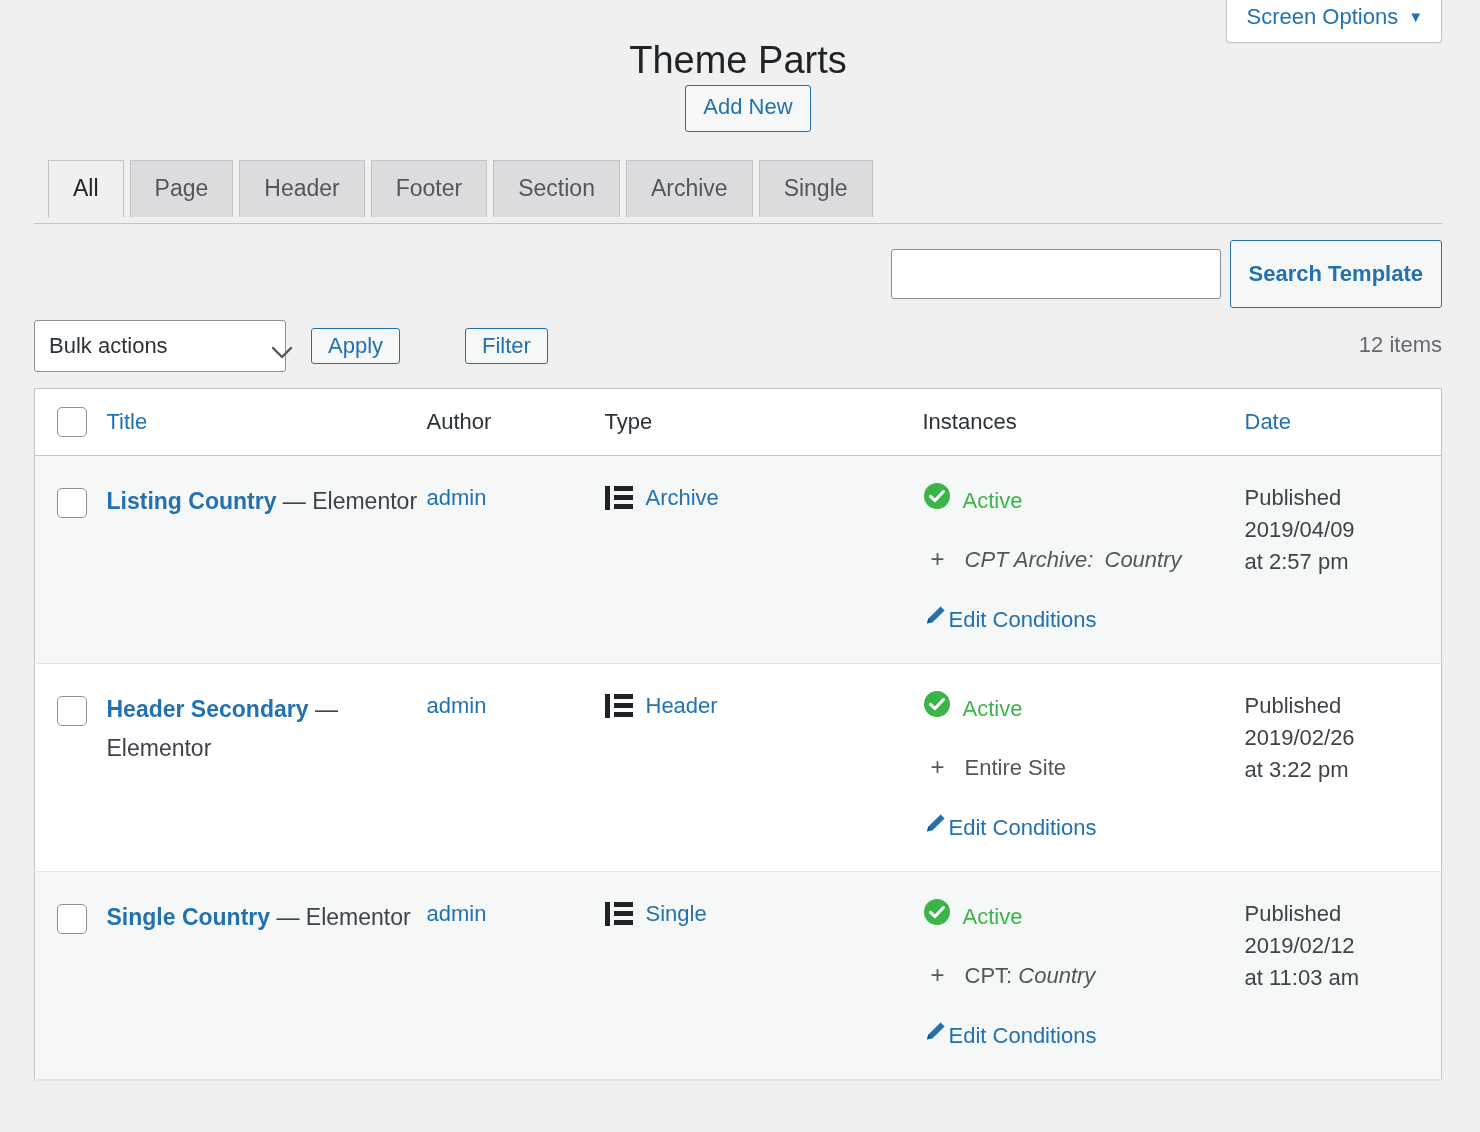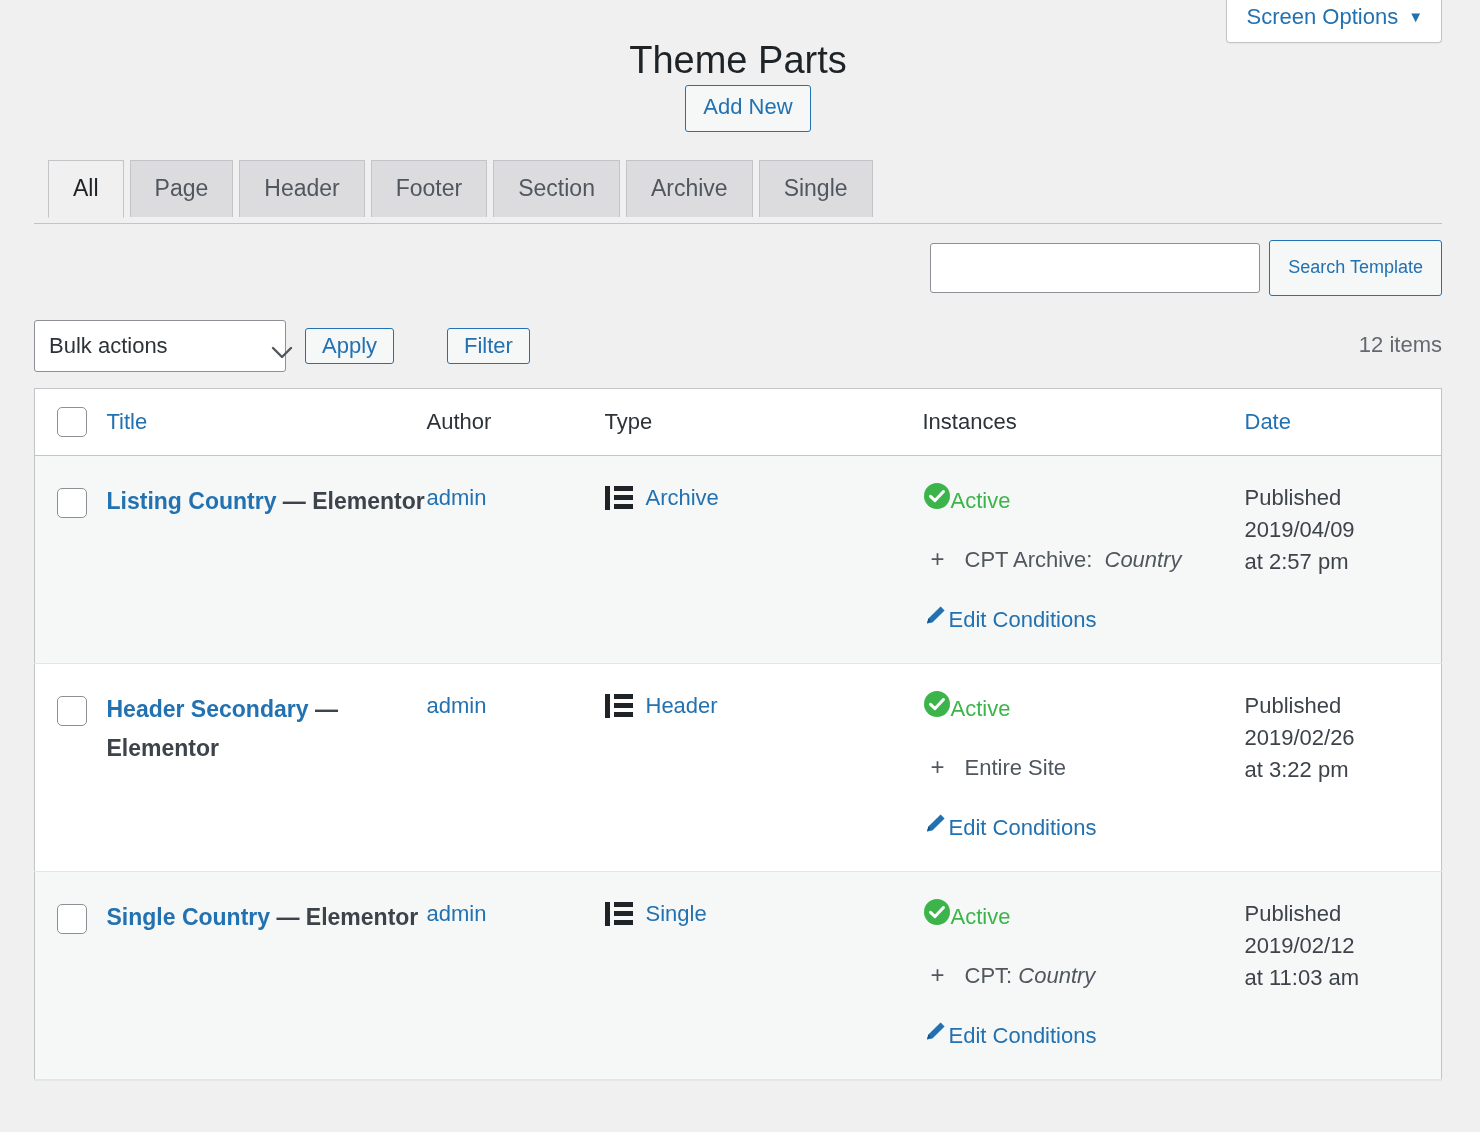--- a/index.html
+++ b/index.html
@@ -166,38 +166,39 @@
     color: #2c3338;
     outline: none;
     font-family: "Liberation Sans", sans-serif;
   }
   .search-submit {
     margin-left: 9px;
     background: #f6f7f7;
     border: 1px solid #2271b1;
     border-radius: 3px;
     color: #2271b1;
-    font-size: 18px;
-    height: 56px;
+    font-size: 22px;
+    height: 68px;
     padding: 0 18px;
     cursor: pointer;
     font-family: "Liberation Sans", sans-serif;
     white-space: nowrap;
+    font-weight: bold;
   }
 
   
   .tablenav {
     position: relative;
     height: 62px;
     margin-top: 6px;
   }
   .tablenav .actions {
     display: flex;
     align-items: center;
-    gap: 8px;
+    gap: 14px;
   }
   .wp-select {
     appearance: none;
     -webkit-appearance: none;
     background: #fff;
     border: 1px solid #8c8f94;
     border-radius: 3px;
     color: #2c3338;
     font-size: 22px;
     height: 52px;
@@ -309,21 +310,21 @@
 
   .row-title {
     font-size: 23px;
     font-weight: 700;
     color: #2271b1;
     text-decoration: none;
     line-height: 1.7;
   }
   .row-title .suffix {
     color: #3c434a;
-    font-weight: 700;
+    font-weight: 400;
   }
   .author-link {
     color: #2271b1;
     text-decoration: none;
   }
   .type-cell {
     display: flex;
     align-items: flex-start;
     gap: 13px;
   }
@@ -333,20 +334,21 @@
   }
   .type-label {
     color: #2271b1;
     text-decoration: none;
   }
 
   .instances-cell { line-height: 1.5; }
   .status-line {
     display: flex;
     align-items: center;
+    gap: 12px;
   }
   .status-label { color: #3bb54a; }
   .conditions-list {
     list-style: none;
     margin: 24px 0 0 0;
     padding: 0 0 0 42px;
     color: #50575e;
   }
   .conditions-list li {
     position: relative;
@@ -358,21 +360,21 @@
     top: 0;
     color: #50575e;
     font-size: 24px;
     line-height: 1.35;
   }
   .cond-name { font-style: italic; }
   .cond-grid {
     display: flex;
     flex-wrap: wrap;
   }
-  .cond-grid .cond-key { width: 140px; }
+  .cond-grid .cond-key { width: 140px; font-style: italic; }
   .edit-conditions {
     display: flex;
     align-items: center;
     margin-top: 26px;
   }
   .edit-conditions a {
     color: #2271b1;
     text-decoration: none;
   }
   .date-cell { color: #3c434a; }

